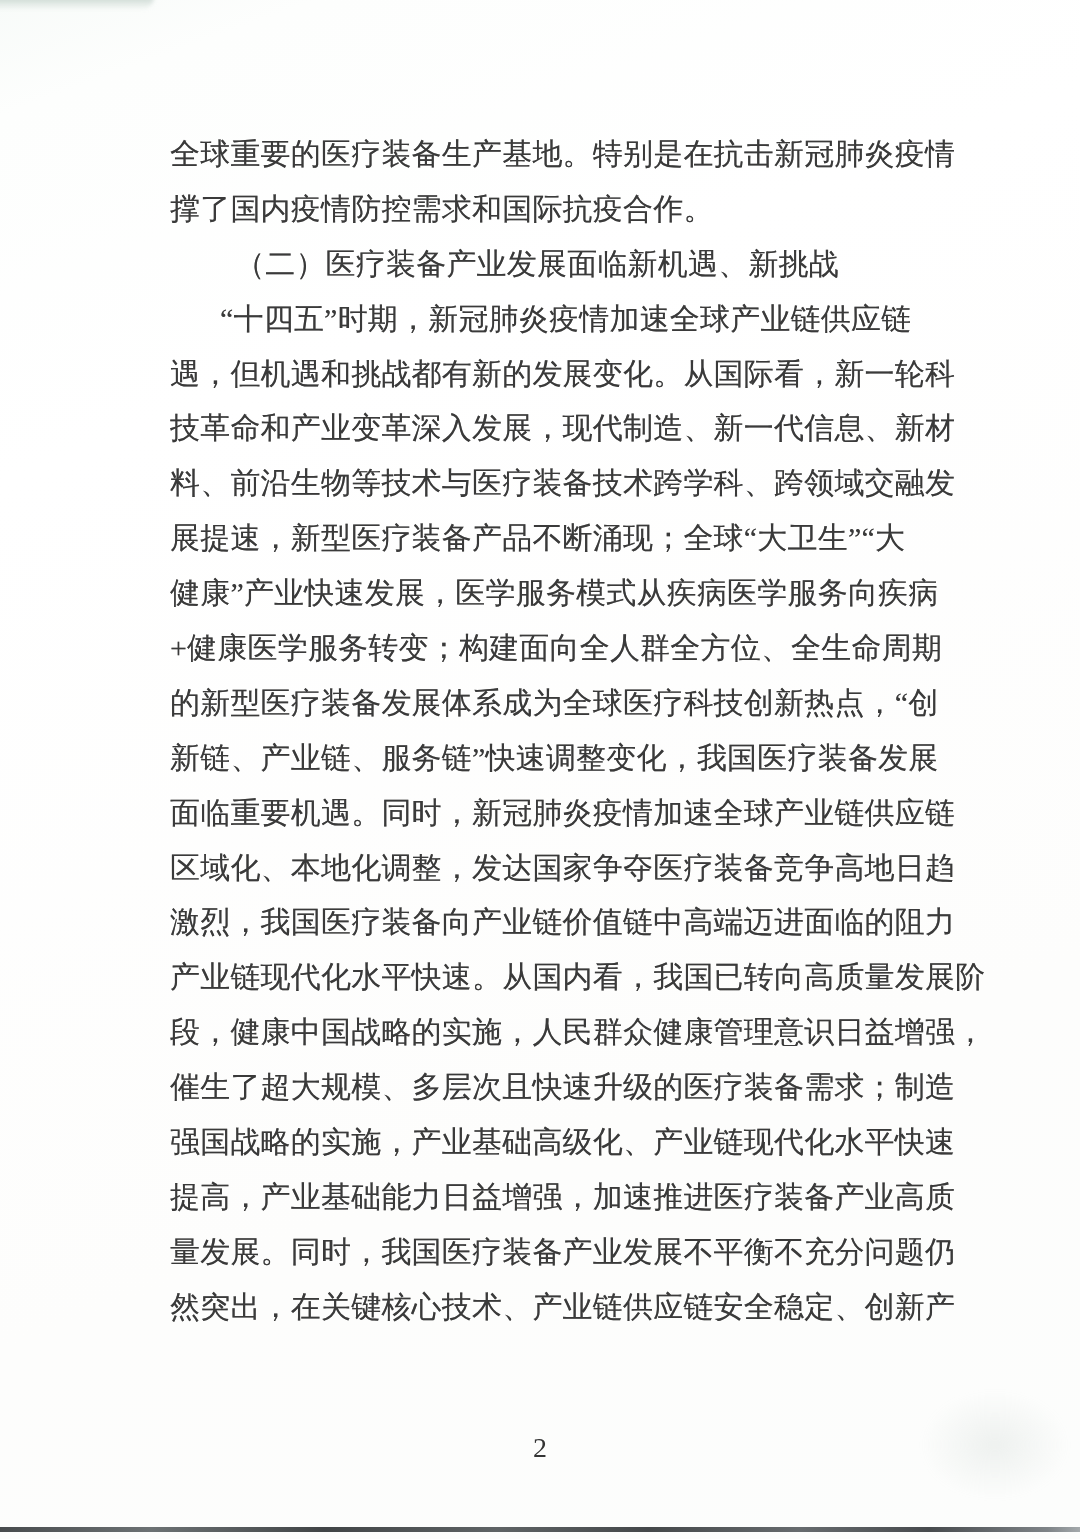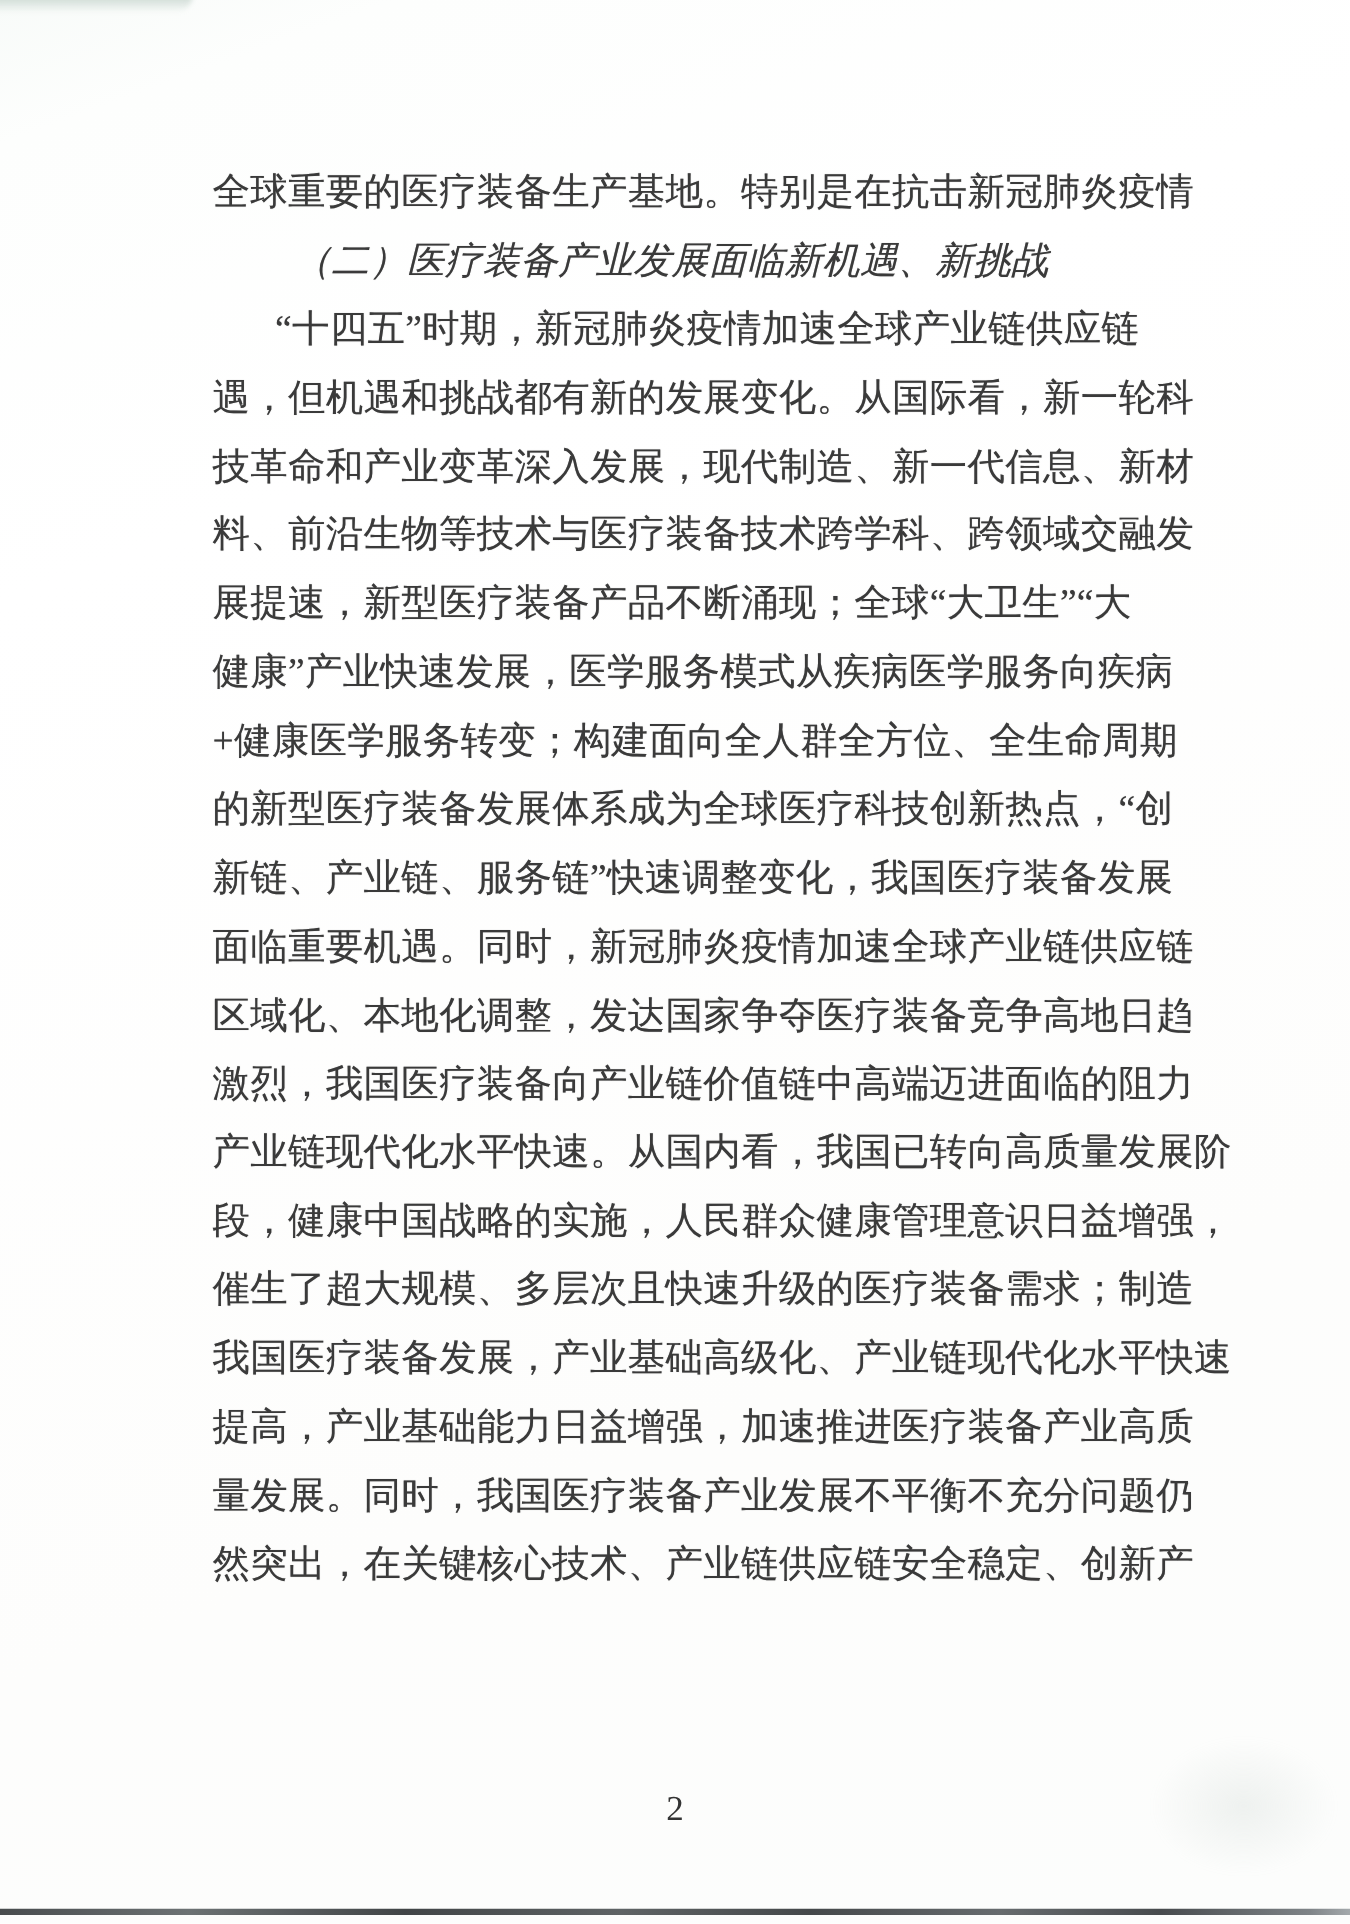--- a/index.html
+++ b/index.html
@@ -56,21 +56,21 @@
   }
   .line {
     height: 54.9px;
     line-height: 54.9px;
     font-size: 30px;
     color: #3a3a3a;
     white-space: nowrap;
     letter-spacing: 0.2px;
     text-shadow: 0 0 0.6px rgba(60,60,60,0.55);
   }
-  .indent-heading { padding-left: 65px; font-style: italic; }
+  .indent-heading { padding-left: 65px; }
   .indent-para   { padding-left: 50px; }
   .page-number {
     position: absolute;
     top: 1428px;
     left: 0;
     width: 1080px;
     height: 40px;
     line-height: 40px;
     text-align: center;
     font-size: 28px;
@@ -80,37 +80,38 @@
 </style>
 </head>
 <body>
 
 <div class="page">
 
   <div class="scan-top-edge"></div>
 
   <div class="text-block">
     <div class="line">全球重要的医疗装备生产基地。特别是在抗击新冠肺炎疫情</div>
+    <div class="line">撑了国内疫情防控需求和国际抗疫合作。</div>
     <div class="line indent-heading">（二）医疗装备产业发展面临新机遇、新挑战</div>
     <div class="line indent-para">“十四五”时期，新冠肺炎疫情加速全球产业链供应链</div>
     <div class="line">遇，但机遇和挑战都有新的发展变化。从国际看，新一轮科</div>
     <div class="line">技革命和产业变革深入发展，现代制造、新一代信息、新材</div>
     <div class="line">料、前沿生物等技术与医疗装备技术跨学科、跨领域交融发</div>
     <div class="line">展提速，新型医疗装备产品不断涌现；全球“大卫生”“大</div>
     <div class="line">健康”产业快速发展，医学服务模式从疾病医学服务向疾病</div>
     <div class="line">+健康医学服务转变；构建面向全人群全方位、全生命周期</div>
     <div class="line">的新型医疗装备发展体系成为全球医疗科技创新热点，“创</div>
     <div class="line">新链、产业链、服务链”快速调整变化，我国医疗装备发展</div>
     <div class="line">面临重要机遇。同时，新冠肺炎疫情加速全球产业链供应链</div>
     <div class="line">区域化、本地化调整，发达国家争夺医疗装备竞争高地日趋</div>
     <div class="line">激烈，我国医疗装备向产业链价值链中高端迈进面临的阻力</div>
     <div class="line">产业链现代化水平快速。从国内看，我国已转向高质量发展阶</div>
     <div class="line">段，健康中国战略的实施，人民群众健康管理意识日益增强，</div>
     <div class="line">催生了超大规模、多层次且快速升级的医疗装备需求；制造</div>
-    <div class="line">我国医疗装备发展，产业基础高级化、产业链现代化水平快速</div>
+    <div class="line">强国战略的实施，产业基础高级化、产业链现代化水平快速</div>
     <div class="line">提高，产业基础能力日益增强，加速推进医疗装备产业高质</div>
     <div class="line">量发展。同时，我国医疗装备产业发展不平衡不充分问题仍</div>
     <div class="line">然突出，在关键核心技术、产业链供应链安全稳定、创新产</div>
   </div>
 
   <div class="page-number">2</div>
 
   <div class="scan-smudge-br"></div>
   <div class="scan-bottom-edge"></div>
 

